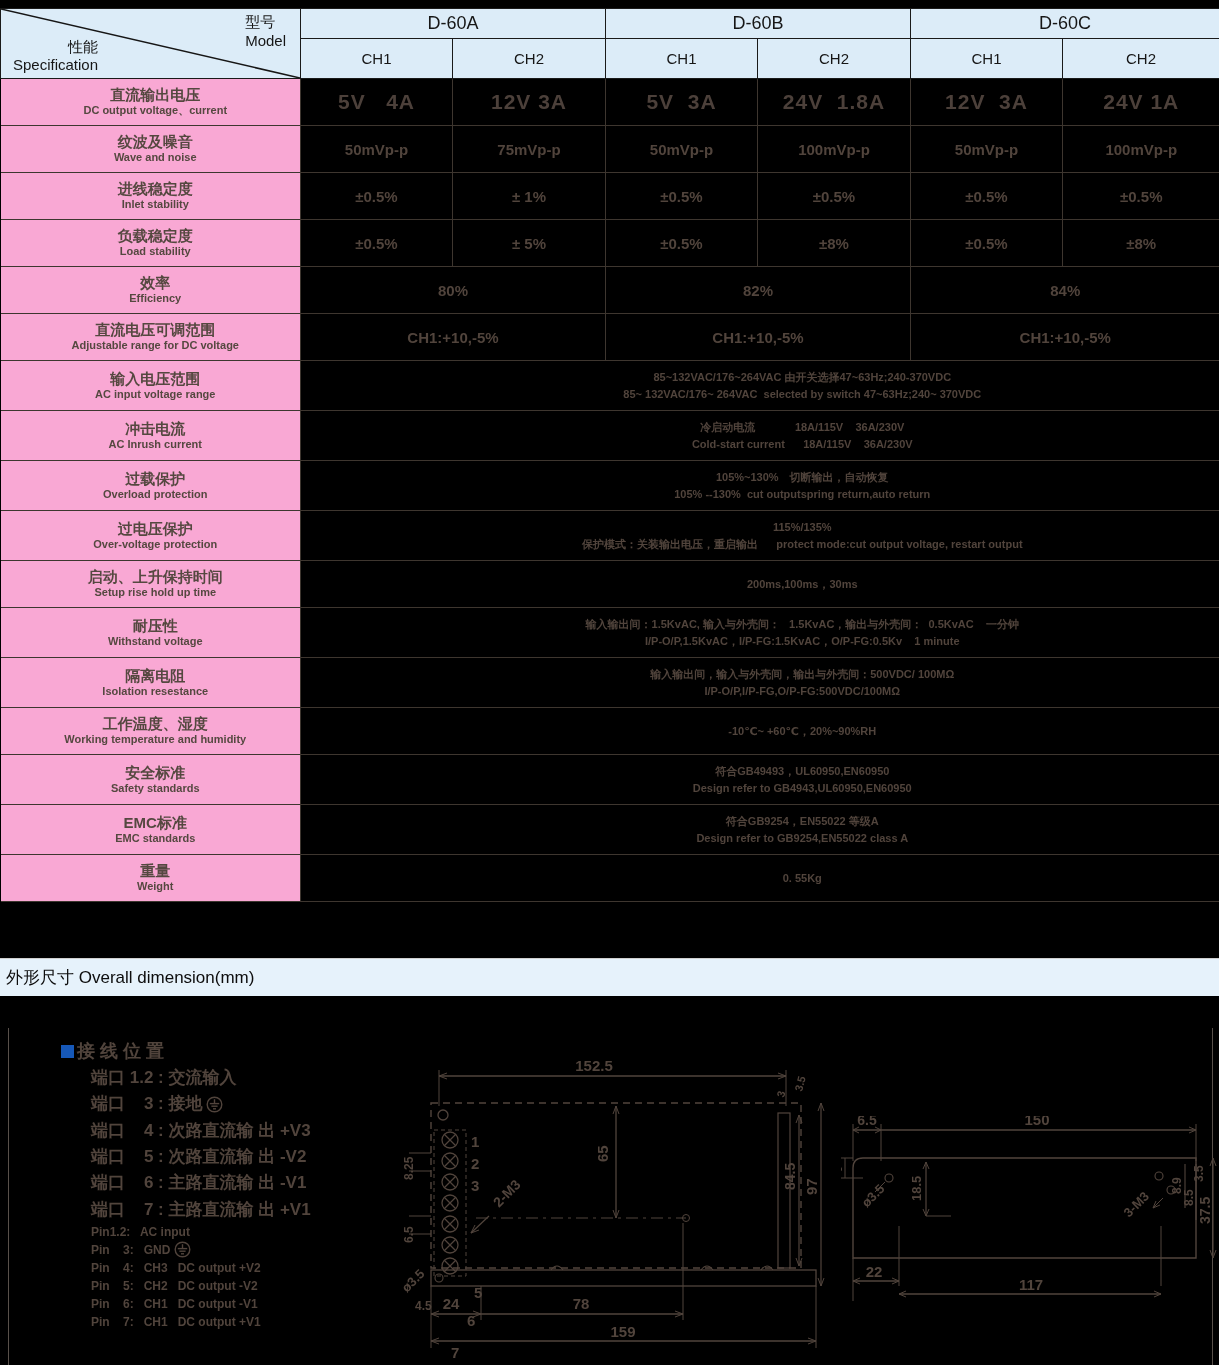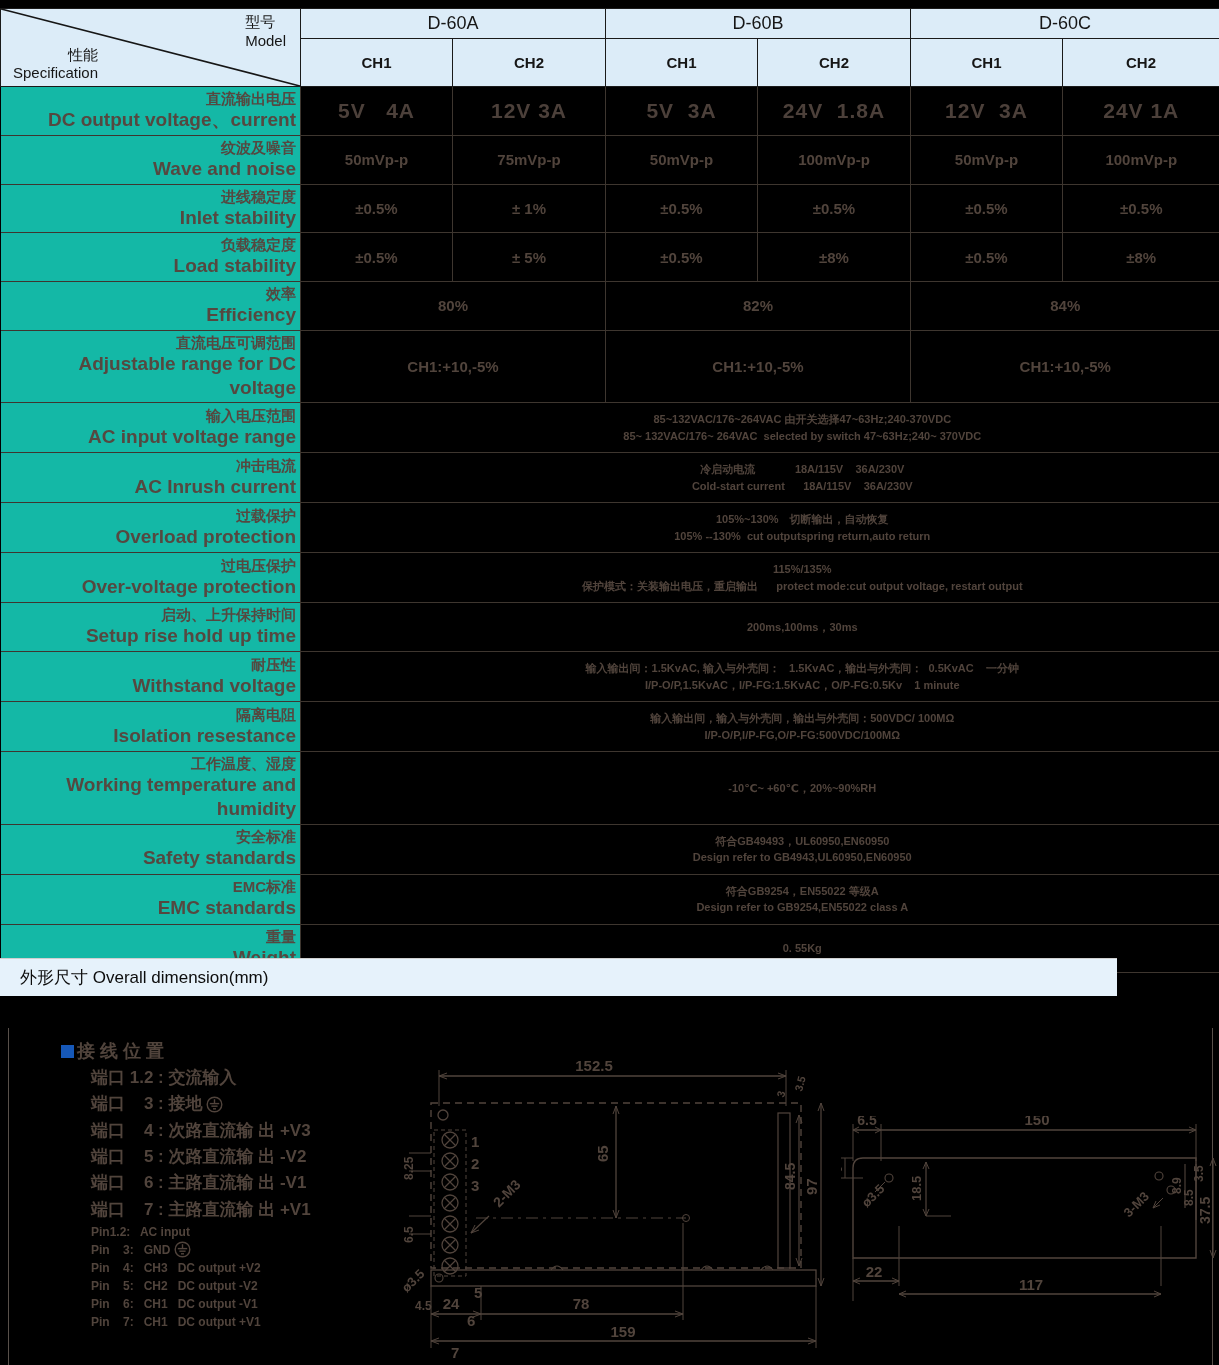--- a/index.html
+++ b/index.html
@@ -23,45 +23,45 @@
     margin-top:45px;
   }
   th.corner svg.diag{position:absolute;left:0;top:0;width:100%;height:100%;}
   th.corner .c-tr{position:absolute;right:14px;top:4px;text-align:left;color:#161616;font-size:15px;font-weight:normal;line-height:1.25;}
   th.corner .c-bl{position:absolute;left:12px;bottom:3px;text-align:right;color:#161616;font-size:15px;font-weight:normal;line-height:1.25;}
   tr.model-row th{
     background:#dcecf8;color:#161616;font-size:18px;font-weight:normal;
     height:30px;border:1px solid #1a1a1a;
   }
   tr.channel-row th{
-    background:#dcecf8;color:#161616;font-size:15px;font-weight:bold;
-    height:48px;border:1px solid #1a1a1a;
+    background:#dcecf8;color:#161616;font-size:15px;font-weight:normal;
+    height:40px;border:1px solid #1a1a1a;
   }
   
   table.spec tbody th.rowlabel{
-    text-align:right;vertical-align:middle;
+    text-align:center;vertical-align:middle;
     padding:3px 4px 3px 14px;
     border:1px solid #3e362f;border-left:none;
-    background:#14b8a6;height:47px;
+    background:#f9a8d4;height:47px;
   }
   .rl-cn{color:#554840;font-size:15px;font-weight:bold;line-height:1.2;}
-  .rl-en{color:#554840;font-size:19px;font-weight:bold;line-height:1.25;}
+  .rl-en{color:#554840;font-size:11px;font-weight:bold;line-height:1.25;}
   table.spec tbody td{
     border:1px solid #3e362f;border-right:none;
     color:#51443c;font-weight:bold;font-size:15px;
     text-align:center;vertical-align:middle;
     white-space:pre-wrap;background:#000;padding:8px 4px;
   }
   table.spec tbody tr.big td{font-size:21px;letter-spacing:1px;color:#4c403a;}
   table.spec tbody td.leftcell{text-align:center;padding-left:88px;font-size:11px;line-height:1.5;}
   
   .dim-bar{
-    position:absolute;top:958px;left:0;width:1117px;height:38px;
+    position:absolute;top:958px;left:0;width:1219px;height:38px;
     background:#e6f2fb;color:#0d0d0d;font-size:17px;line-height:38px;
-    padding-left:20px;box-sizing:border-box;border-top:1px solid #cfcfcf;
+    padding-left:6px;box-sizing:border-box;border-top:1px solid #cfcfcf;
   }
   .bottom-section{
     position:absolute;top:996px;left:8px;width:1205px;height:347px;
     border-left:1px solid #58504a;border-right:1px solid #58504a;
     border-bottom:2px solid #8f8f8f;box-sizing:border-box;margin-top:32px;
   }
   .wiring-block{position:absolute;left:52px;top:10px;color:#51443c;font-weight:bold;}
   .blk-heading{font-size:18px;line-height:1.5;display:flex;align-items:center;}
   .blue-sq{display:inline-block;width:13px;height:13px;background:#1658b8;margin-right:3px;flex:none;}
   .w-items{margin-left:30px;}

